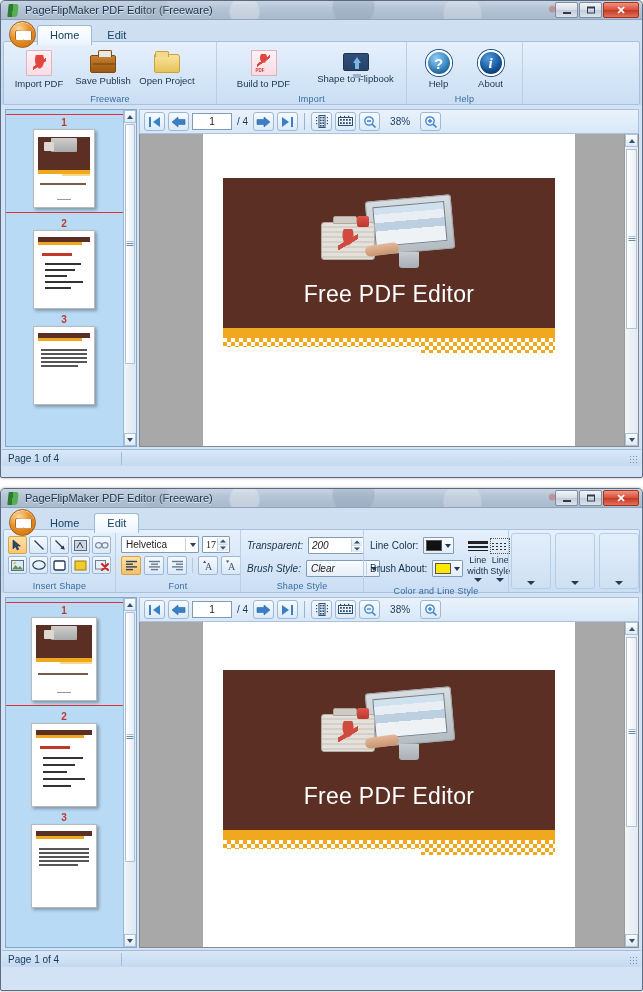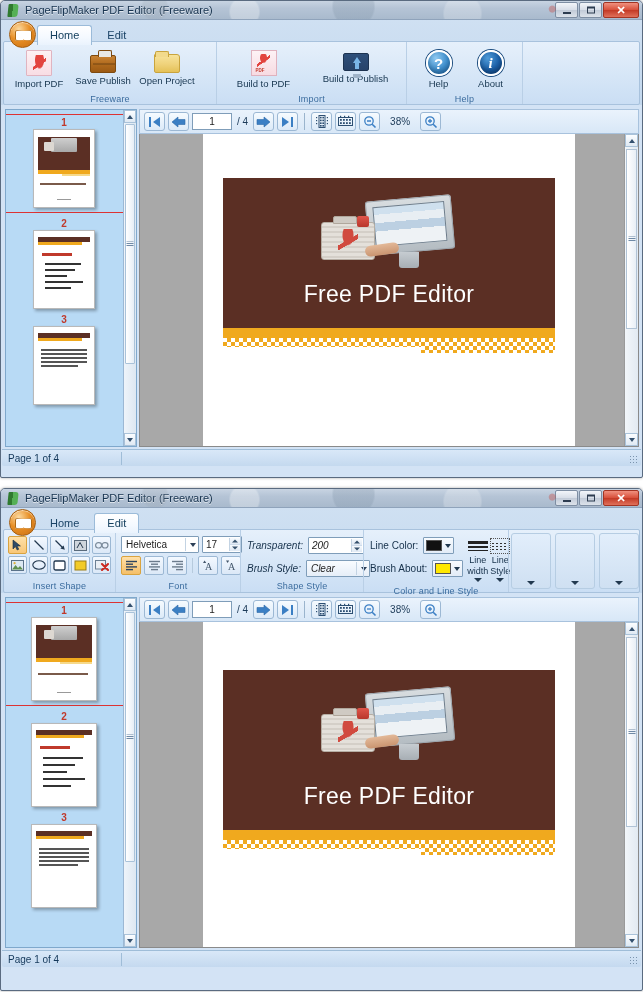--- a/index.html
+++ b/index.html
@@ -439,21 +439,21 @@
             <div class="bigbtn" style="width:82px;">
               <span class="ic ic-pdfsmall">
                   <span class="pdftag">PDF</span>
                 </span>
               <span class="lbl">Build to PDF</span>
             </div>
             <div class="bigbtn" style="width:90px;">
               <span class="ic ic-monitor">
                   <i class="monstand"></i>
                 </span>
-              <span class="lbl">Build to Publish</span>
+              <span class="lbl">Shape to Flipbook</span>
             </div>
           </div>
           <div class="rgroup-label">Import</div>
         </div>
 
         <div class="rgroup" style="width:116px;">
           <div class="rgroup-items" style="justify-content:center;">
             <div class="bigbtn" style="width:52px;">
               <span class="ic-circ ic-help">?</span>
               <span class="lbl">Help</span>
@@ -745,21 +745,21 @@
           <div class="rgroup-label">Insert Shape</div>
         </div>
 
         <div class="rgroup" style="width:125px;">
           <div class="rgroup-items" style="flex-direction:column;">
             <div class="fontrow">
               <div class="combo sep-arrow" style="width:78px;">
                 <span>Helvetica</span>
                 <span class="arrow"></span>
               </div>
-              <div class="spin" style="width:40px;">
+              <div class="spin" style="width:28px;font-family:Liberation Serif, serif;">
                 <span>17</span>
                 <span class="updn">
                     <i></i>
                     <i></i>
                   </span>
               </div>
             </div>
             <div class="alignrow">
               <div class="abtn on">
                 <svg width="13" height="11" viewBox="0 0 13 11">
@@ -816,21 +816,21 @@
               <div class="spin" style="width:56px;">
                 <span>200</span>
                 <span class="updn">
                     <i></i>
                     <i></i>
                   </span>
               </div>
             </div>
             <div class="fieldrow">
               <span class="flabel">Brush Style:</span>
-              <div class="combo sep-arrow" style="width:64px;background:linear-gradient(to bottom,#f9fcff,#e6eef8);">
+              <div class="combo sep-arrow" style="width:74px;background:linear-gradient(to bottom,#f9fcff,#e6eef8);">
                 <span>Clear</span>
                 <span class="arrow"></span>
               </div>
             </div>
           </div>
           <div class="rgroup-label">Shape Style</div>
         </div>
 
         <div class="rgroup" style="width:145px;">
           <div class="rgroup-items" style="align-items:flex-start;">

